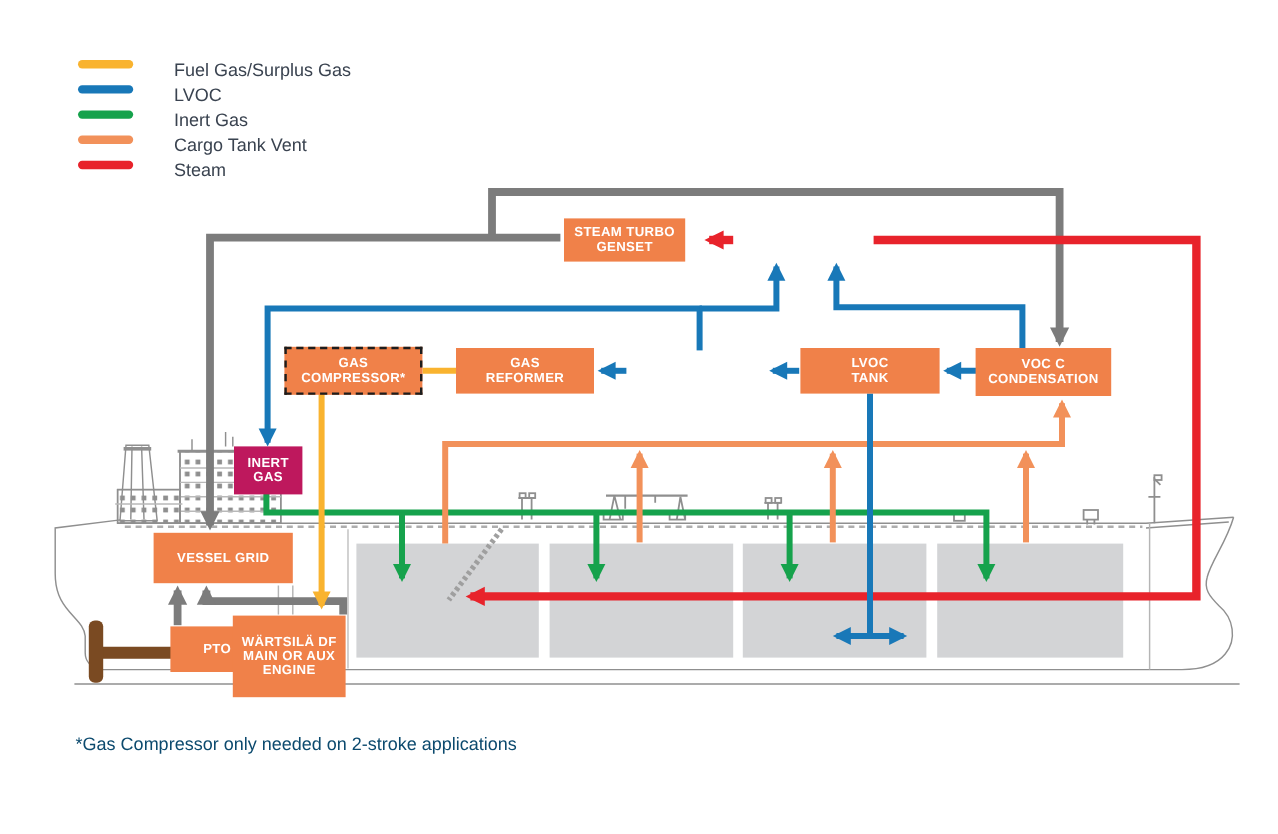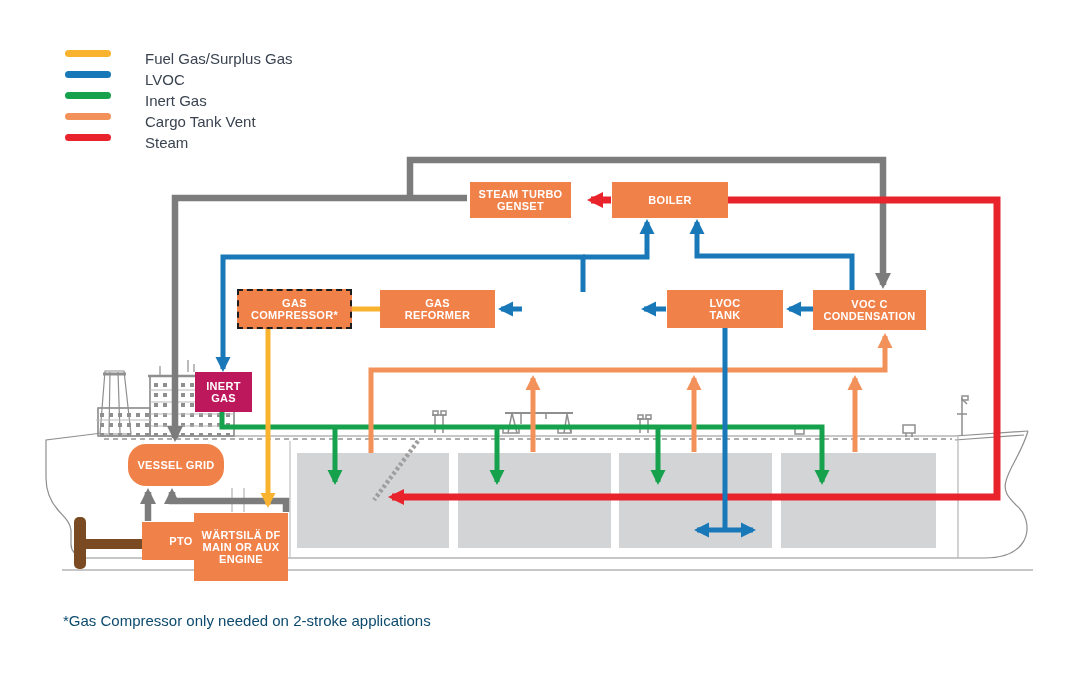--- a/index.html
+++ b/index.html
@@ -180,32 +180,31 @@
       <span class="legend-label">Cargo Tank Vent</span>
     </div>
     <div class="legend-row">
       <span class="legend-swatch" style="background: rgb(232, 35, 43);"></span>
       <span class="legend-label">Steam</span>
     </div>
   </div>
 
   <div class="node" style="left: 470px; top: 182px; width: 101px; height: 36px; background: rgb(240, 129, 73);">STEAM TURBO
 GENSET</div>
-  <div class="node" style="left: 612px; top: 182px; width: 116px; height: 36px; background: rgb(240, 129, 73);">BOILER</div>
   <div class="node dashed" style="left: 237px; top: 289px; width: 115px; height: 40px; background: rgb(240, 129, 73);">GAS
 COMPRESSOR*</div>
   <div class="node" style="left: 380px; top: 290px; width: 115px; height: 38px; background: rgb(240, 129, 73);">GAS
 REFORMER</div>
   <div class="node" style="left: 667px; top: 290px; width: 116px; height: 38px; background: rgb(240, 129, 73);">LVOC
 TANK</div>
   <div class="node" style="left: 813px; top: 290px; width: 113px; height: 40px; background: rgb(240, 129, 73);">VOC C
 CONDENSATION</div>
   <div class="node" style="left: 195px; top: 372px; width: 57px; height: 40px; background: #be185d;">INERT
 GAS</div>
-  <div class="node" style="left: 128px; top: 444px; width: 96px; height: 42px; background: rgb(240, 129, 73); border-radius: 18px;">VESSEL GRID</div>
+  <div class="node" style="left: 128px; top: 444px; width: 116px; height: 42px; background: rgb(240, 129, 73);">VESSEL GRID</div>
   <div class="node" style="left: 122px; top: 522px; width: 78px; height: 38px; background: rgb(240, 129, 73); margin-left: 20px;">PTO</div>
   <div class="node" style="left: 194px; top: 513px; width: 94px; height: 68px; background: rgb(240, 129, 73);">WÄRTSILÄ DF
 MAIN OR AUX
 ENGINE</div>
 
   <div class="footnote">*Gas Compressor only needed on 2-stroke applications</div>
 
 </div>
 
 </body></html>

